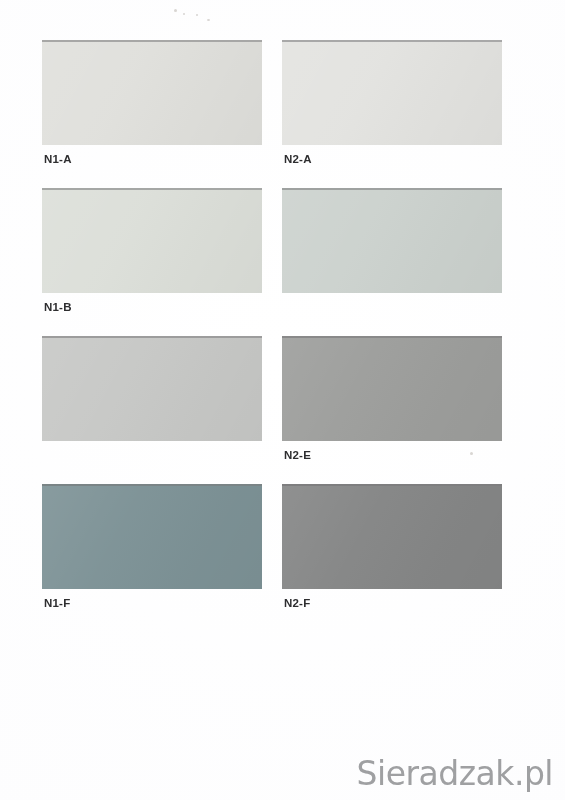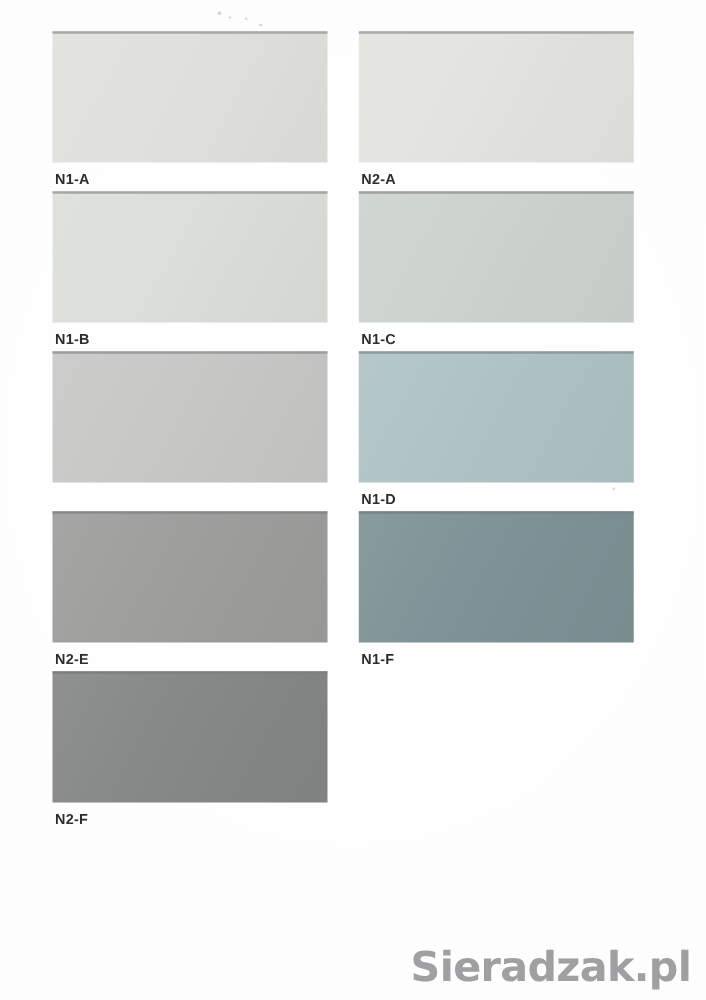--- a/index.html
+++ b/index.html
@@ -29,27 +29,28 @@
     position: absolute;
     background: #b9b5ae;
     opacity: .55;
     border-radius: 50%;
     pointer-events: none;
   }
 
   
   .grid {
     position: absolute;
-    top: 25px;
+    top: 40px;
     left: 42px;
     width: 465px;
     display: grid;
     grid-template-columns: 220px 220px;
     column-gap: 25px;
     row-gap: 0;
+    gap: 20px;
   }
 
   .cell {
     width: 220px;
     height: 128px;
   }
 
   .chip {
     position: relative;
     width: 220px;
@@ -82,21 +83,21 @@
     font-family: "Liberation Sans", sans-serif;
   }
 
   
   #watermark {
     position: absolute;
     right: 12px;
     bottom: 8px;
     font-size: 33px;
     line-height: 36px;
-    font-weight: bold;
+    font-weight: normal;
     letter-spacing: -.5px;
     color: #9fa0a2;
     font-family: "DejaVu Sans", sans-serif;
     user-select: none;
     white-space: nowrap;
   }
 </style>
 </head>
 <body>
 
@@ -124,28 +125,23 @@
       <div class="cell">
         <div class="chip" style="background: rgb(227, 227, 224);"></div>
         <div class="chip-label">N2-A</div>
       </div>
       <div class="cell">
         <div class="chip" style="background: rgb(220, 223, 217);"></div>
         <div class="chip-label">N1-B</div>
       </div>
       <div class="cell">
         <div class="chip" style="background: rgb(204, 210, 206);"></div>
-        <div class="chip-label">N1-C</div>
       </div>
       <div class="cell">
         <div class="chip" style="background: rgb(199, 200, 198);"></div>
-      </div>
-      <div class="cell">
-        <div class="chip" style="background: rgb(174, 194, 198);"></div>
-        <div class="chip-label">N1-D</div>
       </div>
       <div class="cell">
         <div class="chip" style="background: rgb(157, 158, 156);"></div>
         <div class="chip-label">N2-E</div>
       </div>
       <div class="cell">
         <div class="chip" style="background: rgb(125, 146, 150);"></div>
         <div class="chip-label">N1-F</div>
       </div>
       <div class="cell">

